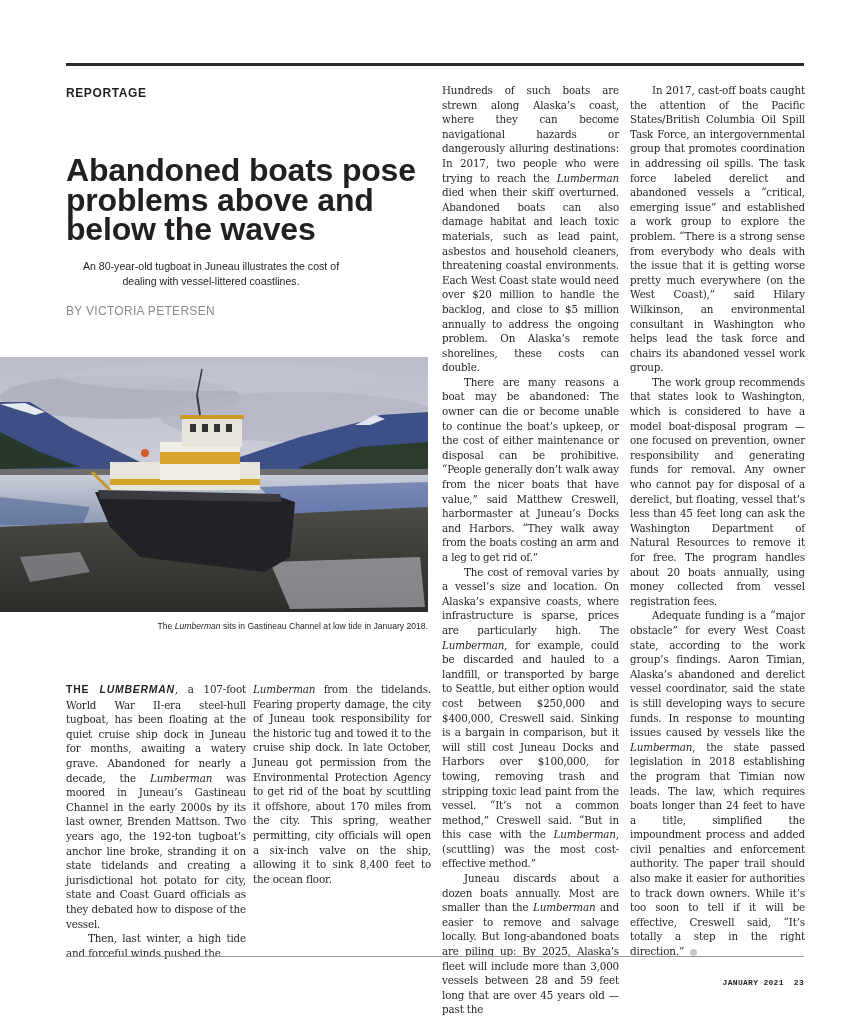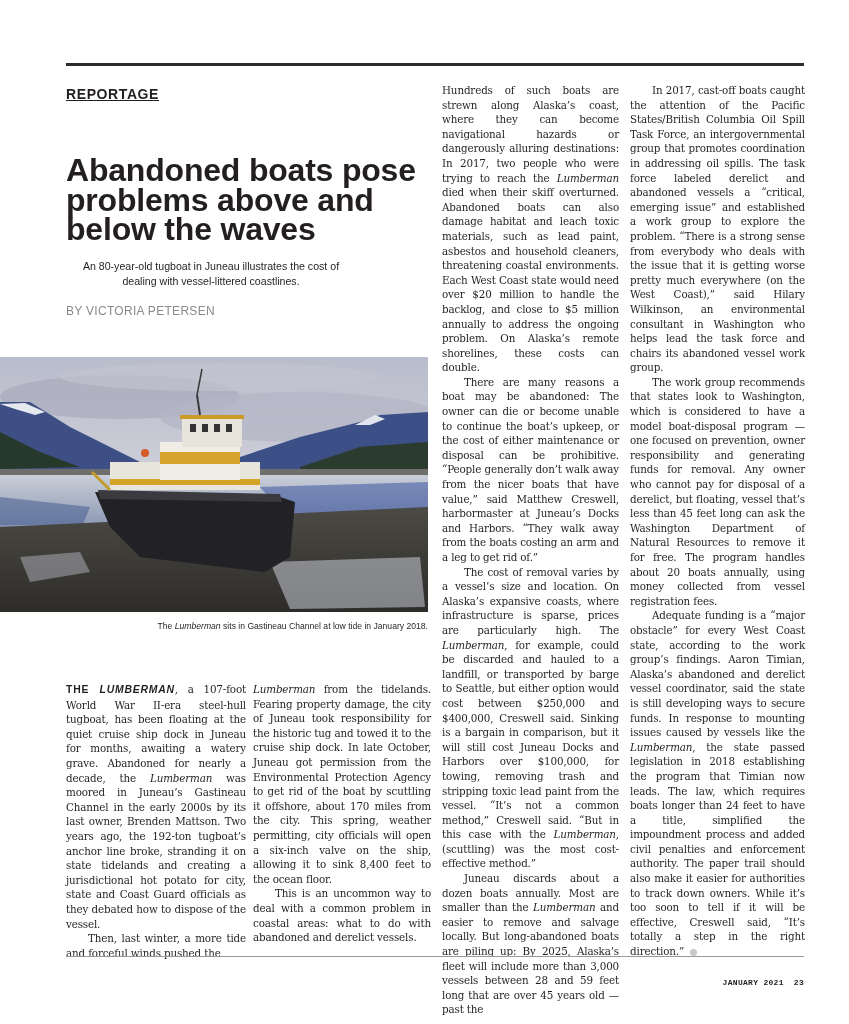--- a/index.html
+++ b/index.html
@@ -1,19 +1,19 @@
 <!DOCTYPE html>
 <html><head>
 <meta charset="utf-8">
 <style>
   html, body { margin: 0; padding: 0; background: #ffffff; }
   body { width: 849px; height: 1024px; position: relative; overflow: hidden; color: #231f20; }
   .top-rule { position: absolute; left: 66px; top: 63px; width: 738px; height: 3px; background: #2b2b2b; }
   .bottom-rule { position: absolute; left: 66px; top: 956px; width: 738px; height: 1px; background: #9a9a9a; }
-  .kicker { position: absolute; left: 66px; top: 86px; font-family: "Liberation Sans", sans-serif; font-weight: bold; font-size: 14px; letter-spacing: 0.6px; color: #231f20; text-decoration: underline; }
+  .kicker { position: absolute; left: 66px; top: 86px; font-family: "Liberation Sans", sans-serif; font-weight: bold; font-size: 12px; letter-spacing: 0.6px; color: #231f20; }
   .headline { position: absolute; left: 66px; top: 156px; width: 360px; font-family: "Liberation Sans", sans-serif; font-weight: bold; font-size: 32px; line-height: 29.5px; letter-spacing: -0.2px; color: #231f20; margin: 0; }
   .dek { position: absolute; left: 66px; top: 259px; width: 290px; font-family: "Liberation Sans", sans-serif; font-size: 10.6px; line-height: 15px; color: #231f20; text-align: center; }
   .byline { position: absolute; left: 66px; top: 304px; font-family: "Liberation Sans", sans-serif; font-size: 12px; letter-spacing: 0.3px; color: #8a8a8a; }
 
   .photo { position: absolute; left: 0; top: 357px; width: 428px; height: 255px; overflow: hidden; }
   .photo svg { display: block; }
   .caption { position: absolute; left: 60px; top: 620px; width: 368px; text-align: right; font-family: "Liberation Sans", sans-serif; font-size: 8.6px; line-height: 12px; color: #231f20; }
   .caption .credit { font-weight: bold; display: block; }
   .caption i { font-style: italic; }
 
@@ -94,26 +94,25 @@
     <circle cx="145" cy="96" r="4" fill="#d75b2a"></circle>
   </svg>
 </div>
 
 <div class="caption">
   <span><span>The </span><i>Lumberman</i><span> sits in Gastineau Channel at low tide in January 2018.</span></span>
 </div>
 
 <div class="col col1">
   <p><span class="lead">THE </span><span class="lead"><i>LUMBERMAN</i></span><span>, a 107-foot World War II-era steel-hull tugboat, has been floating at the quiet cruise ship dock in Juneau for months, awaiting a watery grave. Abandoned for nearly a decade, the </span><i>Lumberman</i><span> was moored in Juneau’s Gastineau Channel in the early 2000s by its last owner, Brenden Mattson. Two years ago, the 192-ton tugboat’s anchor line broke, stranding it on state tidelands and creating a jurisdictional hot potato for city, state and Coast Guard officials as they debated how to dispose of the vessel.</span></p>
-  <p class="ind">Then, last winter, a more tide and forceful winds pushed the</p>
+  <p class="ind">Then, last winter, a high tide and forceful winds pushed the</p>
 </div>
 
 <div class="col col2">
   <p><i>Lumberman</i><span> from the tidelands. Fearing property damage, the city of Juneau took responsibility for the historic tug and towed it to the cruise ship dock. In late October, Juneau got permission from the Environmental Protection Agency to get rid of the boat by scuttling it offshore, about 170 miles from the city. This spring, weather permitting, city officials will open a six-inch valve on the ship, allowing it to sink 8,400 feet to the ocean floor.</span></p>
-  <p class="ind">This is an uncommon way to deal with a common problem in coastal areas: what to do with abandoned and derelict vessels.</p>
 </div>
 
 <div class="col col3">
   <p><span>Hundreds of such boats are strewn along Alaska’s coast, where they can become navigational hazards or dangerously alluring destinations: In 2017, two people who were trying to reach the </span><i>Lumberman</i><span> died when their skiff overturned. Abandoned boats can also damage habitat and leach toxic materials, such as lead paint, asbestos and household cleaners, threatening coastal environments. Each West Coast state would need over $20 million to handle the backlog, and close to $5 million annually to address the ongoing problem. On Alaska’s remote shorelines, these costs can double.</span></p>
   <p class="ind">There are many reasons a boat may be abandoned: The owner can die or become unable to continue the boat’s upkeep, or the cost of either maintenance or disposal can be prohibitive. “People generally don’t walk away from the nicer boats that have value,” said Matthew Creswell, harbormaster at Juneau’s Docks and Harbors. “They walk away from the boats costing an arm and a leg to get rid of.”</p>
   <p class="ind"><span>The cost of removal varies by a vessel’s size and location. On Alaska’s expansive coasts, where infrastructure is sparse, prices are particularly high. The </span><i>Lumberman</i><span>, for example, could be discarded and hauled to a landfill, or transported by barge to Seattle, but either option would cost between $250,000 and $400,000, Creswell said. Sinking is a bargain in comparison, but it will still cost Juneau Docks and Harbors over $100,000, for towing, removing trash and stripping toxic lead paint from the vessel. “It’s not a common method,” Creswell said. “But in this case with the </span><i>Lumberman</i><span>, (scuttling) was the most cost-effective method.”</span></p>
   <p class="ind"><span>Juneau discards about a dozen boats annually. Most are smaller than the </span><i>Lumberman</i><span> and easier to remove and salvage locally. But long-abandoned boats are piling up: By 2025, Alaska’s fleet will include more than 3,000 vessels between 28 and 59 feet long that are over 45 years old — past the</span></p>
 </div>
 
 <div class="col col4">

